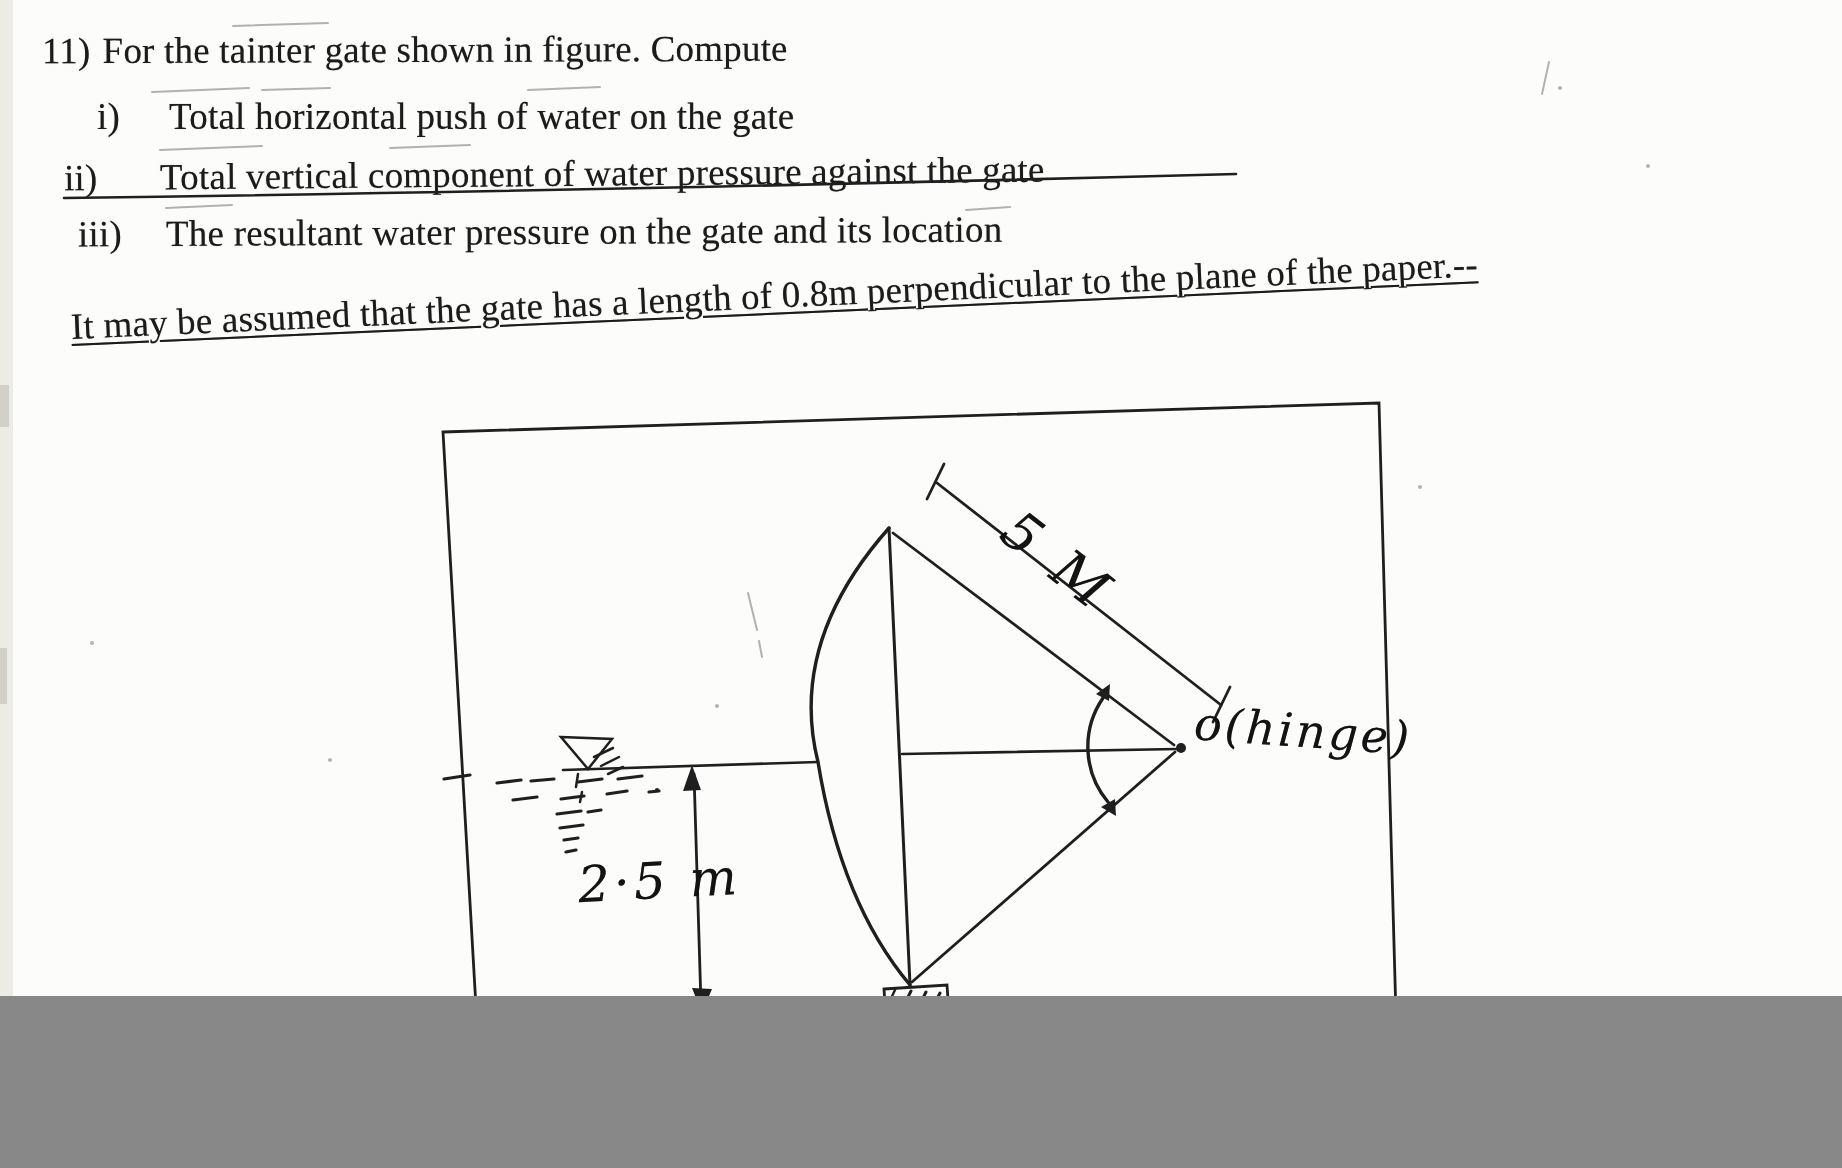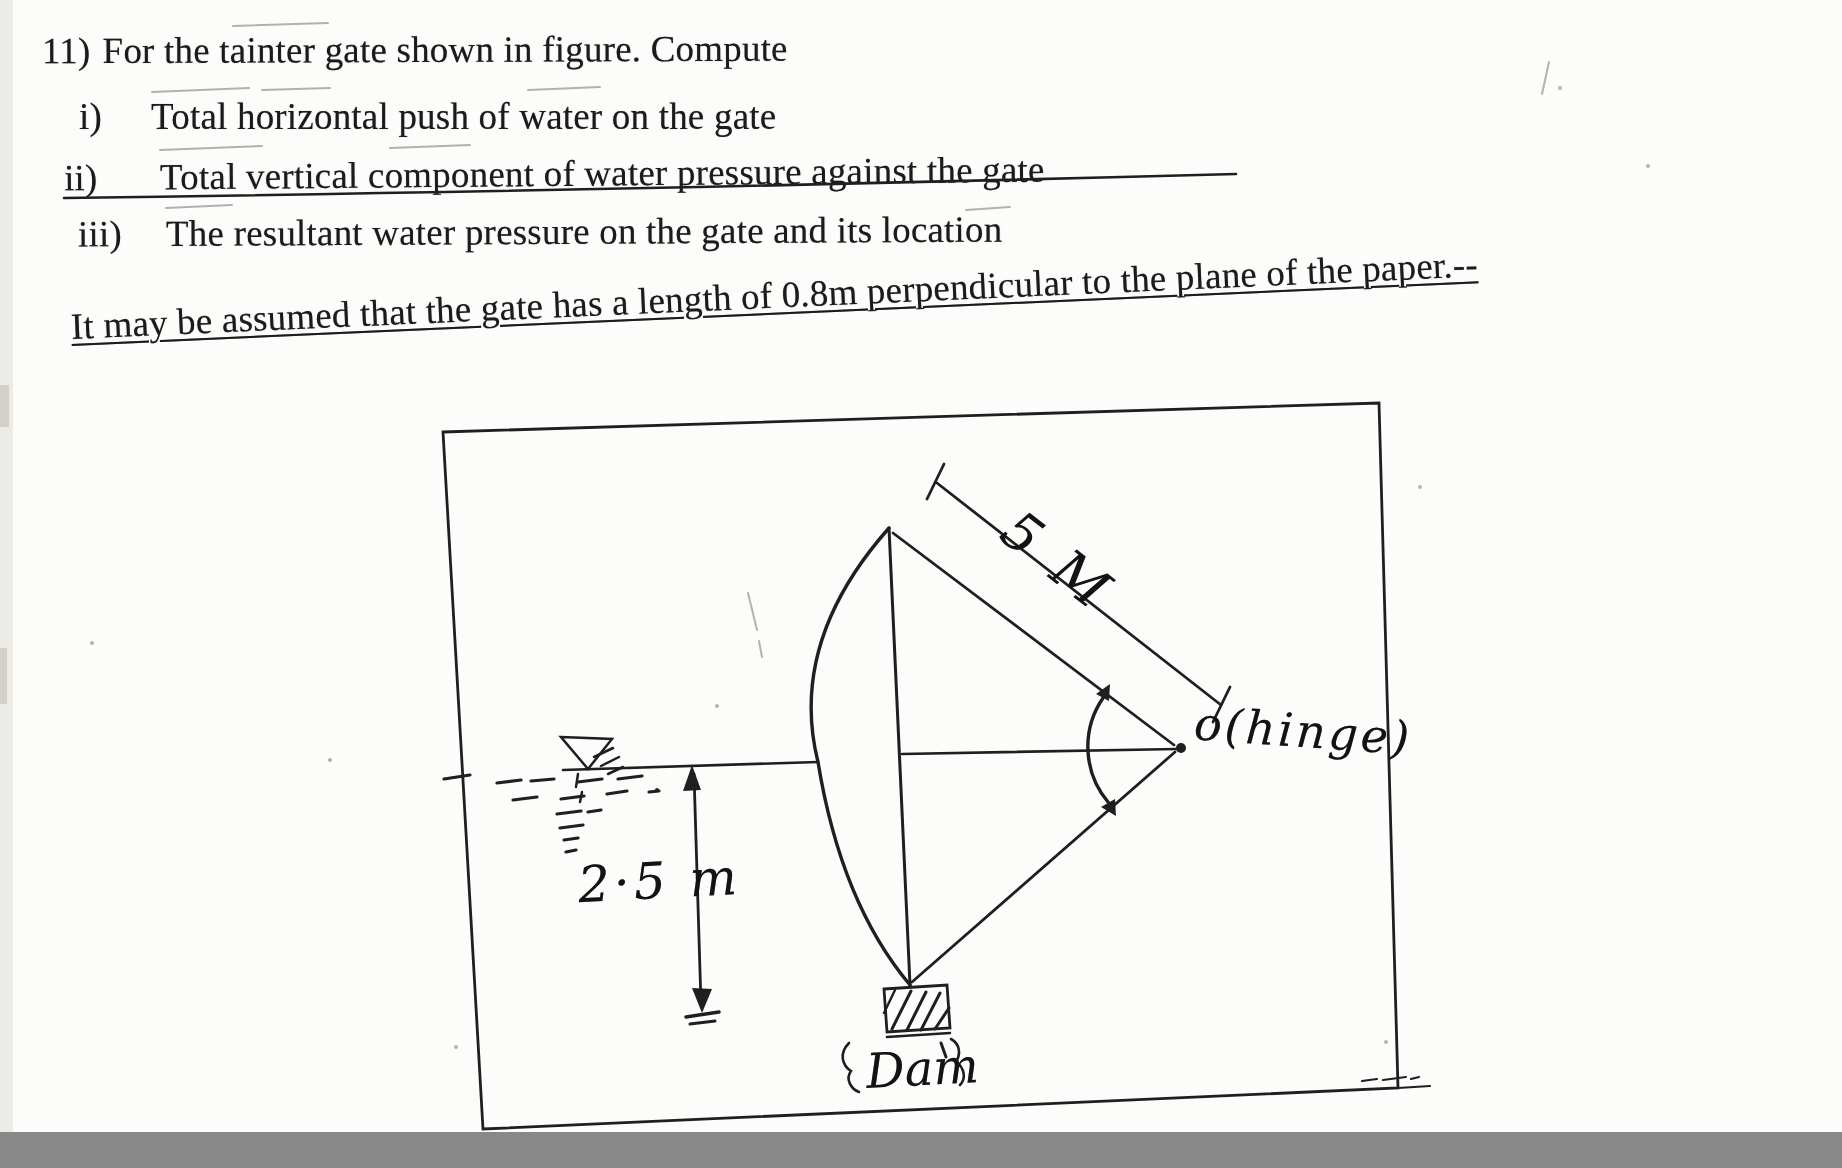--- a/index.html
+++ b/index.html
@@ -1,17 +1,17 @@
 <!DOCTYPE html>
 <html><head>
 <meta charset="utf-8">
 <style>
   html,body{margin:0;padding:0;background:#888;}
   .page{
-    position:relative; width:1842px; height:1132px;
+    position:relative; width:1842px; height:996px;
     background:#fcfcfa; overflow:hidden;
     font-family:"Liberation Serif", serif; color:#1b1b1b;text-decoration:underline;
   }
   .ptext{
     position:absolute; font-size:37px; letter-spacing:.2px;
     white-space:nowrap; color:#1b1b1b;
     text-shadow:0 0 .8px rgba(25,25,25,.55);
   }
   .ptext .lbl{display:inline-block;}
   .hw{
@@ -26,21 +26,21 @@
 </style>
 </head>
 <body>
 
 <div class="page">
 
   <div class="ptext" style="left:42px; top:28px; transform:rotate(-0.2deg);">
     <span class="lbl" style="margin-right:12px;">11)</span><span>For the tainter gate shown in figure. Compute</span>
   </div>
 
-  <div class="ptext" style="left:79px; top:95px;">
+  <div class="ptext" style="left:97px; top:95px;">
     <span class="lbl" style="width:72px;">i)</span><span>Total horizontal push of water on the gate</span>
   </div>
 
   <div class="ptext" style="left:64px; top:152px; transform:rotate(-0.5deg);">
     <span class="lbl" style="width:96px;">ii)</span><span>Total vertical component of water pressure against the gate</span>
   </div>
 
   <div class="ptext" style="left:78px; top:210px; transform:rotate(-0.3deg);">
     <span class="lbl" style="width:88px;">iii)</span><span>The resultant water pressure on the gate and its location</span>
   </div>

